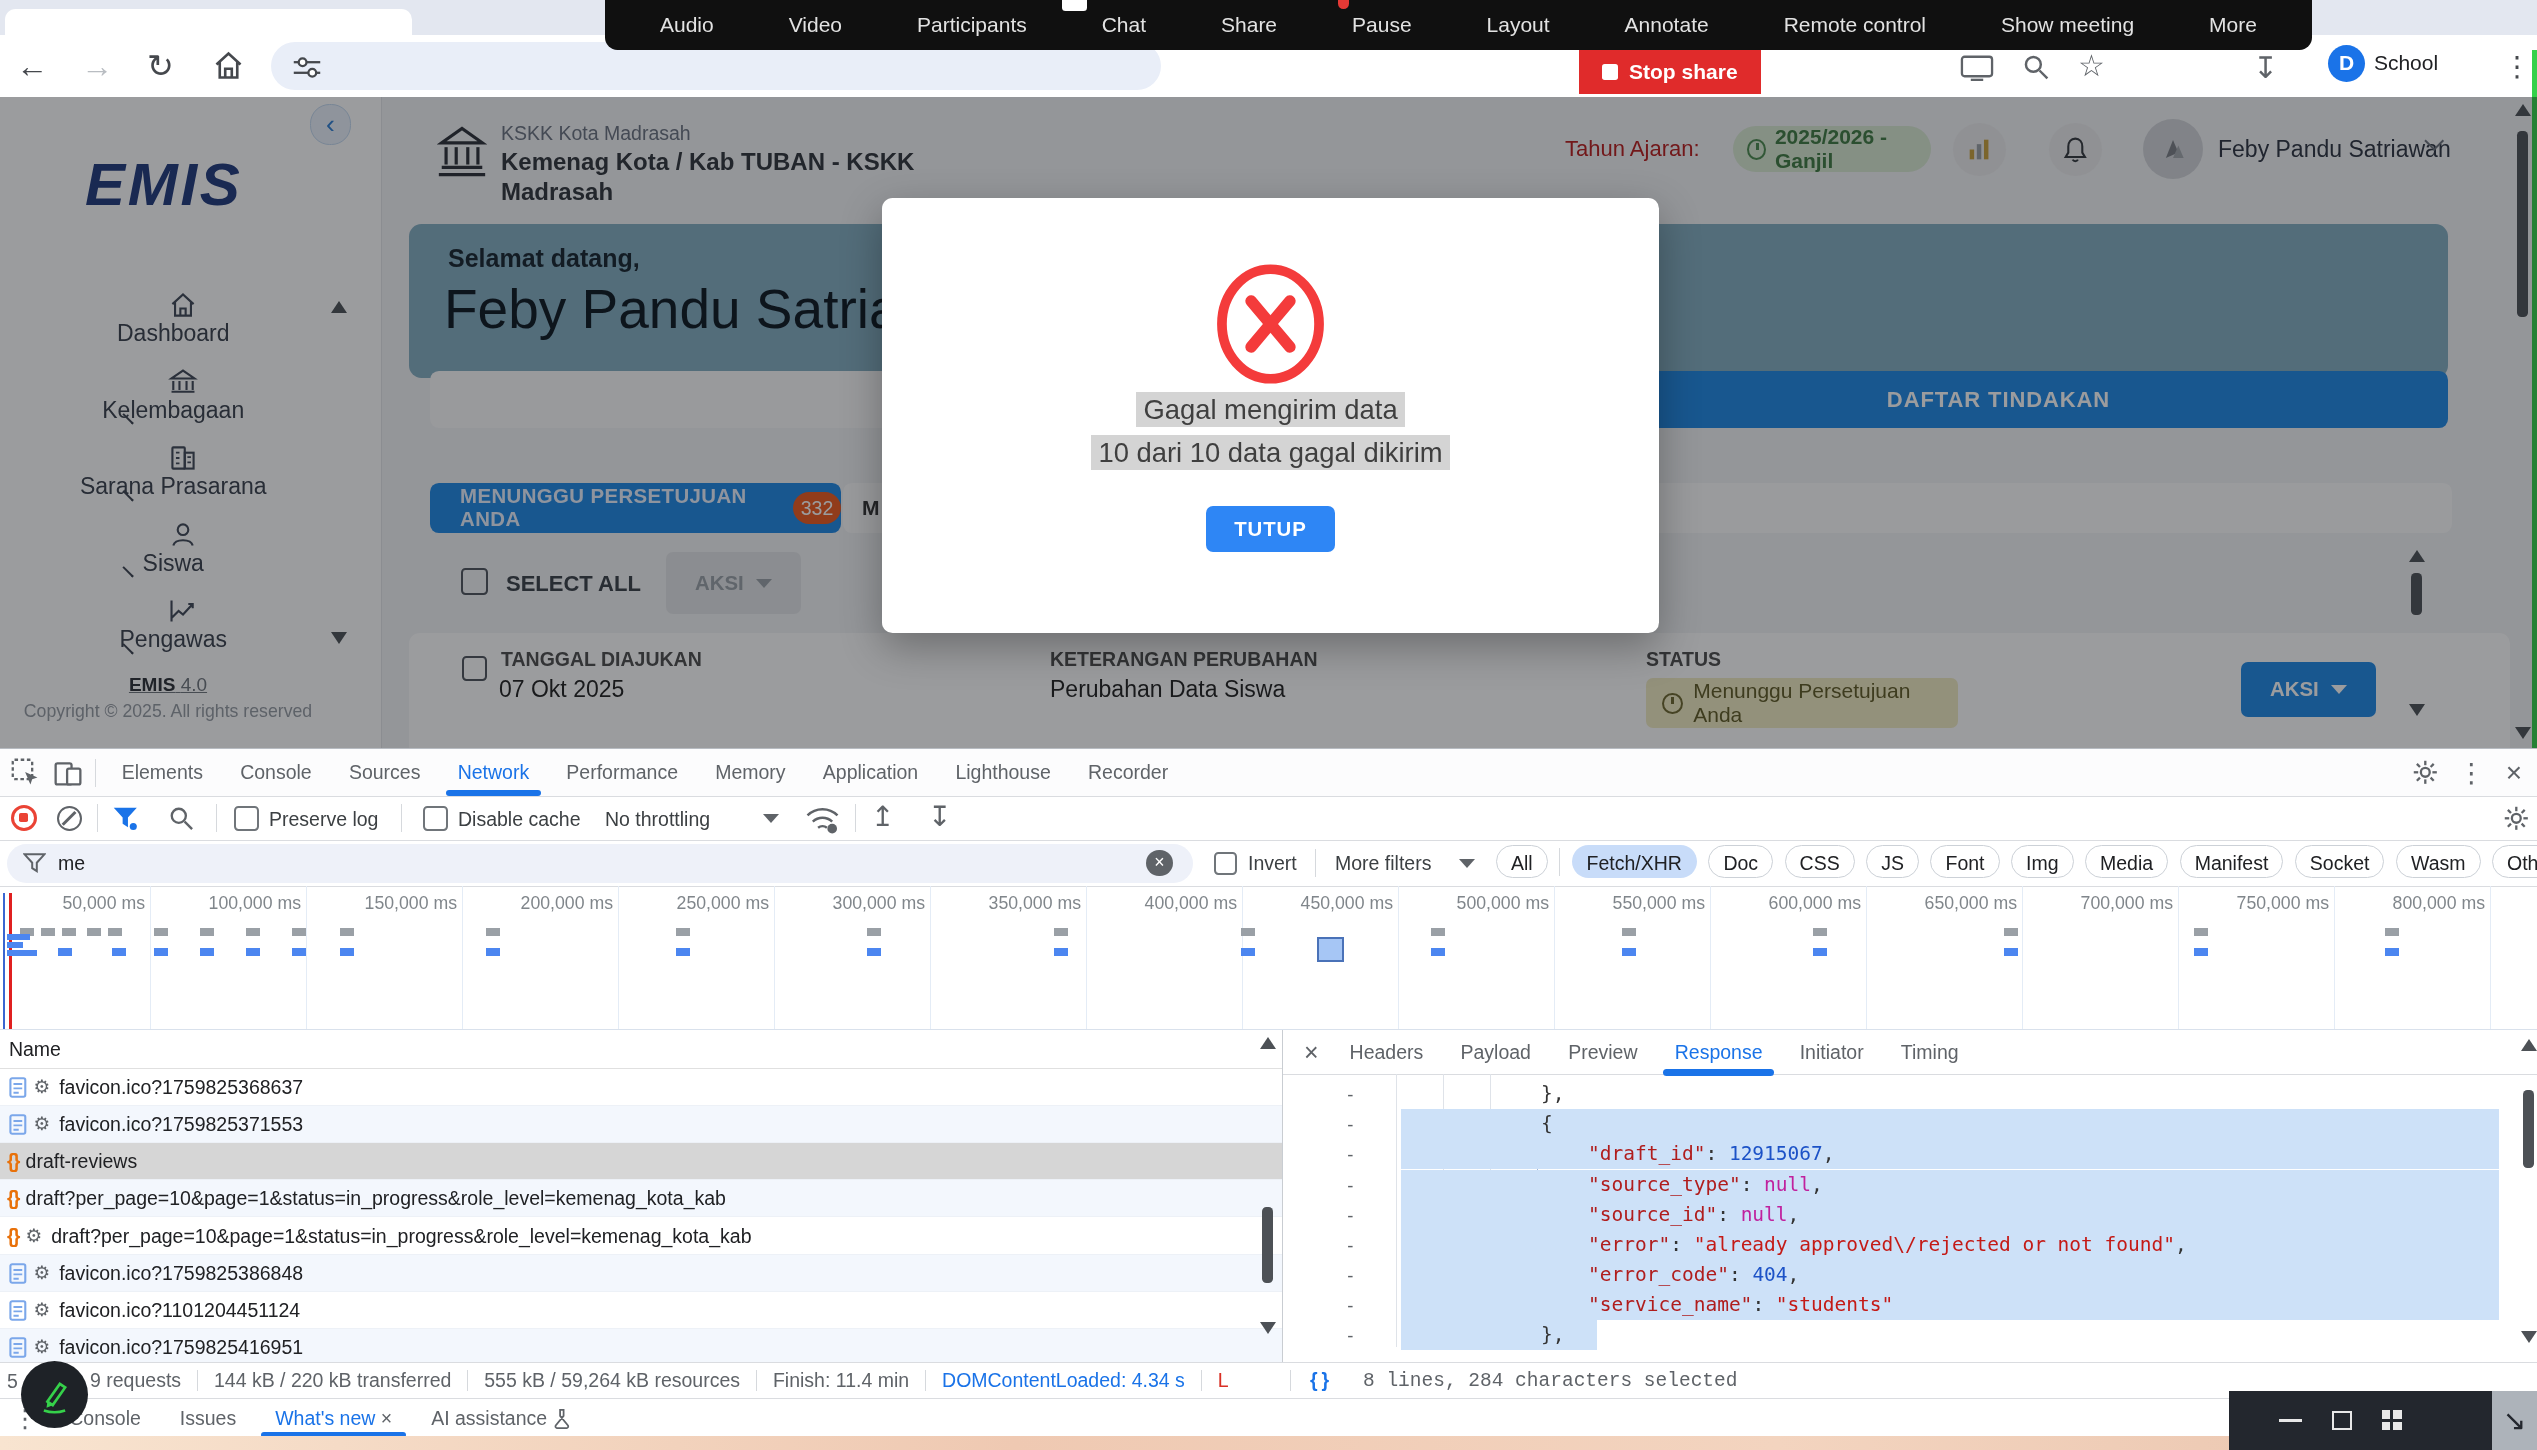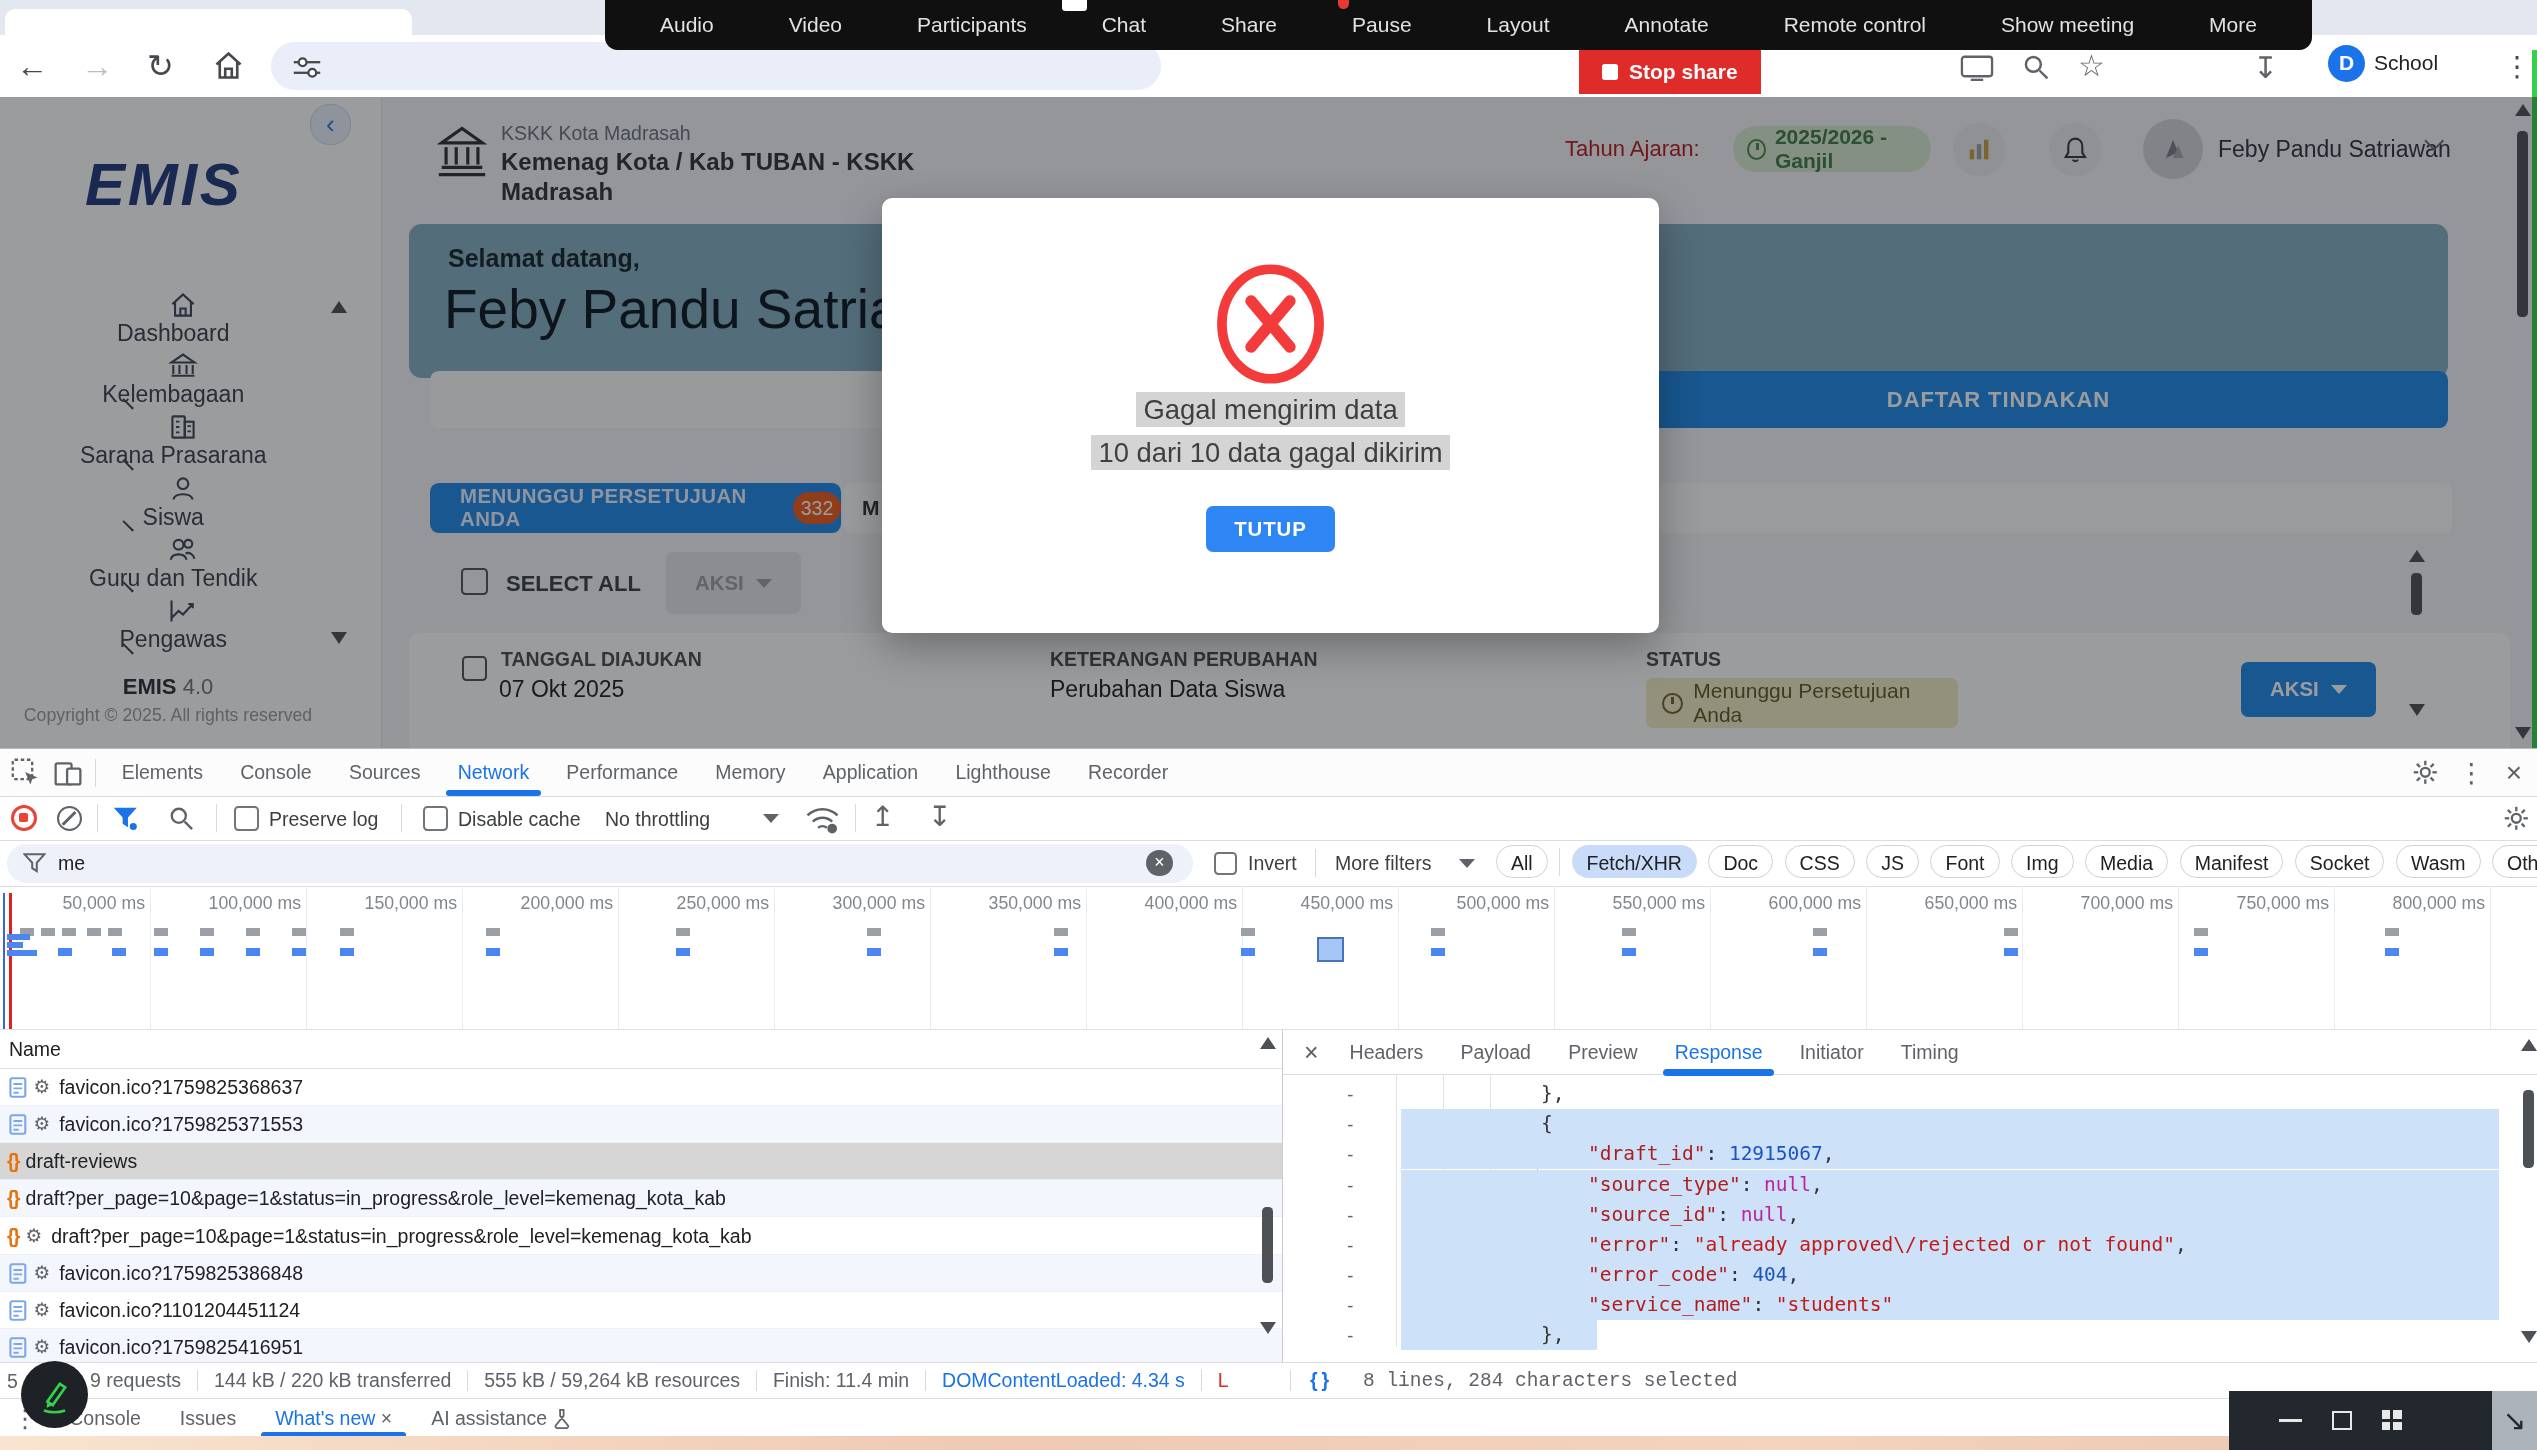--- a/index.html
+++ b/index.html
@@ -33,21 +33,21 @@
      color:#2f7fd4;font-size:26.6px;display:flex;align-items:center;justify-content:center;}
   #emislogo{left:85px;top:53px;font-size:60px;font-weight:800;color:#20397c;letter-spacing:2.7px;font-style:italic;}
   #menu{left:0;top:193px;width:327px;height:354px;display:flex;flex-direction:column;justify-content:space-between;}
   .m-item{height:48px;display:flex;align-items:center;flex-direction:column;}
   .m-icon{width:30px;height:30px;margin-left:39px;}
   .m-label{margin-left:19.5px;font-size:23px;color:#39404d;font-weight:500;flex:1;}
   .chev{width:12.4px;height:12.4px;border-right:2.7px solid #3c4350;border-bottom:2.7px solid #3c4350;transform:rotate(45deg);margin-right:71px;margin-top:-5.3px;}
   .tri-up{width:0;height:0;border-left:8px solid transparent;border-right:8px solid transparent;border-bottom:12.4px solid #4d5156;}
   .tri-dn{width:0;height:0;border-left:8px solid transparent;border-right:8px solid transparent;border-top:12.4px solid #4d5156;}
   #sb-footer{left:0;top:577px;width:336px;text-align:center;}
-  #sb-footer .l1{font-size:22px;color:#6f757d;}
+  #sb-footer .l1{font-size:19px;color:#6f757d;text-decoration:underline;}
   #sb-footer .l1 b{color:#2b2f36;}
   #sb-footer .l2{font-size:17.7px;color:#959ba3;margin-top:5.3px;}
   
   .org-label{font-size:19.5px;color:#6a7280;}
   .org-name{font-size:24px;font-weight:600;color:#30343b;}
   #tahun-chip{left:1733px;top:29px;width:198px;height:46px;border-radius:23px;background:#d9ead2;display:flex;align-items:center;gap:8.9px;padding-left:14px;box-sizing:border-box;}
   #tahun-chip span{font-size:21px;font-weight:600;color:#3f7a42;}
   .circbtn{width:53px;height:53px;border-radius:26.6px;background:#ededee;display:flex;align-items:center;justify-content:center;}
   .clock{width:21px;height:21px;border:2.7px solid #4b8a4f;border-radius:50%;position:relative;box-sizing:border-box;}
   .clock::after{content:'';position:absolute;left:7px;top:2.7px;width:2.7px;height:7px;background:#4b8a4f;}
@@ -256,31 +256,20 @@
             <div class="chev"></div>
           </div>
           <div class="m-item">
             <div class="m-icon">
               <svg width="30" height="30" viewBox="0 0 34 34">
                 <circle cx="17" cy="11" r="6" fill="none" stroke="#3f4756" stroke-width="2.4"></circle>
                 <path d="M6 29 C8 21 26 21 28 29" fill="none" stroke="#3f4756" stroke-width="2.4"></path>
               </svg>
             </div>
             <div class="m-label">Siswa</div>
-            <div class="chev"></div>
-          </div>
-          <div class="m-item">
-            <div class="m-icon">
-              <svg width="30" height="30" viewBox="0 0 34 34">
-                <circle cx="12" cy="11" r="5.5" fill="none" stroke="#3f4756" stroke-width="2.4"></circle>
-                <circle cx="23" cy="10" r="4.5" fill="none" stroke="#3f4756" stroke-width="2.4"></circle>
-                <path d="M3 28 C5 20 19 20 21 28 M20 21 C24 19 29 22 30 27" fill="none" stroke="#3f4756" stroke-width="2.4"></path>
-              </svg>
-            </div>
-            <div class="m-label">Guru dan Tendik</div>
             <div class="chev"></div>
           </div>
           <div class="m-item">
             <div class="m-icon">
               <svg width="30" height="30" viewBox="0 0 34 34">
                 <path d="M4 5 V29 M4 25 L12 17 L17 21 L28 9 M23 9 H28 V14" fill="none" stroke="#3f4756" stroke-width="2.4"></path>
               </svg>
             </div>
             <div class="m-label">Pengawas</div>
             <div class="chev"></div>

